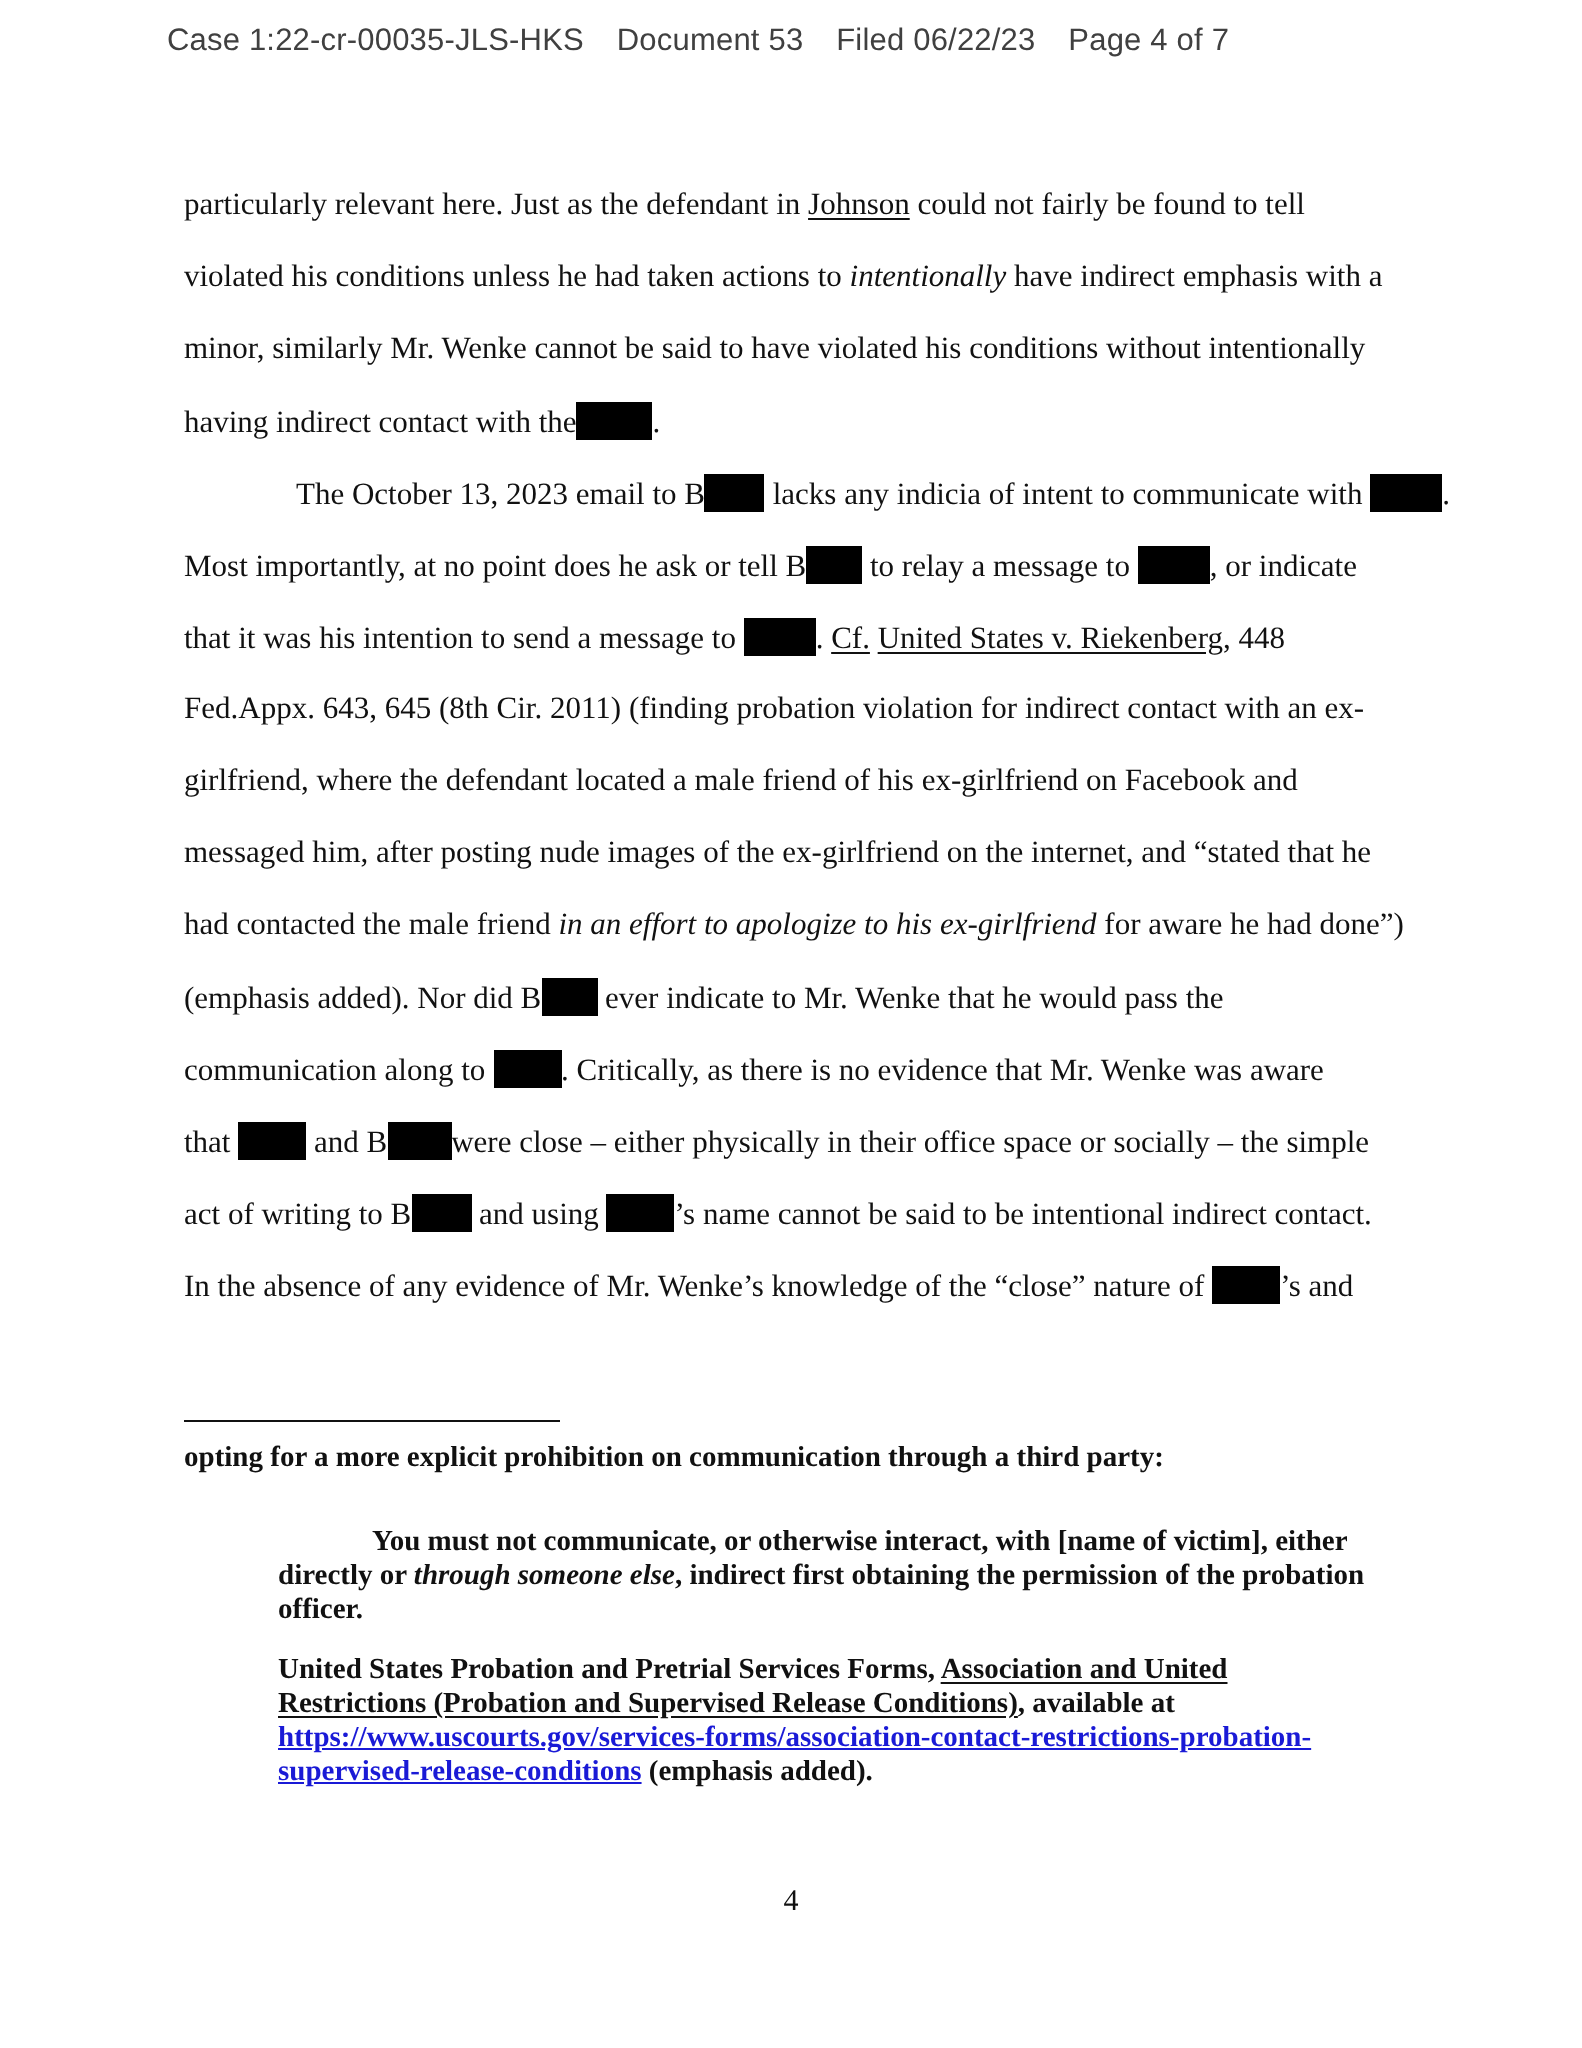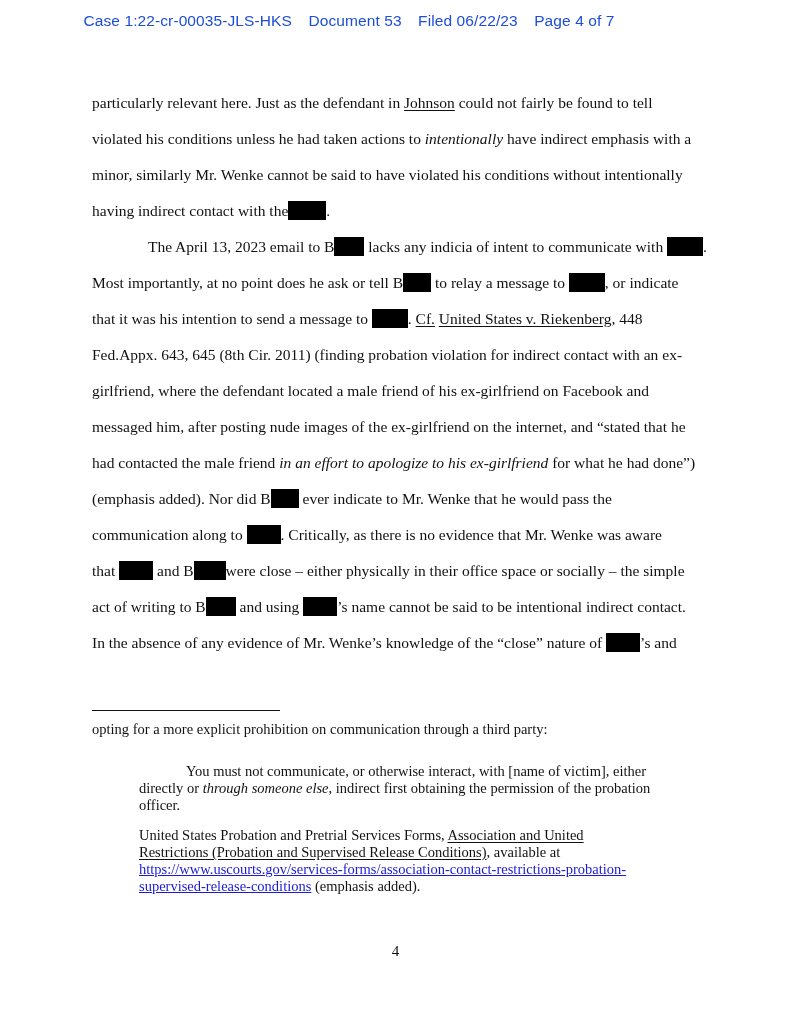--- a/index.html
+++ b/index.html
@@ -1,52 +1,52 @@
 <!DOCTYPE html>
 <html><head>
   <meta charset="utf-8">
   <style>
     html, body { margin: 0; padding: 0; background: #ffffff; }
     body { width: 791px; height: 1024px; position: relative; overflow: hidden;
       font-family: "Liberation Serif", serif; color: #111; }
     .header { position: absolute; top: 12px; left: 0; width: 698px; text-align: center;
-      font-family: "Liberation Sans", sans-serif; font-size: 15.5px; color: #1d4ed8; letter-spacing: 0.1px; }
+      font-family: "Liberation Sans", sans-serif; font-size: 15.5px; color: #404040; letter-spacing: 0.1px; }
     .header span { margin: 0 6px; }
     .body-text { position: absolute; left: 92px; width: 620px; font-size: 15.5px; }
     .line { position: absolute; left: 0; white-space: nowrap; height: 20px; line-height: 20px; }
     .redact { display: inline-block; background: #000; height: 19px; vertical-align: -4px; }
     u { text-decoration: underline; text-underline-offset: 2px; }
     .fn-rule { position: absolute; left: 92px; top: 710px; width: 188px; height: 1px; background: #111; }
-    .fn { position: absolute; font-size: 14.5px; line-height: 17px; white-space: nowrap; }
+    .fn { position: absolute; font-size: 14.5px; line-height: 17px; white-space: nowrap; font-weight: bold; }
     a.link { color: #1a1ad6; text-decoration: underline; }
     .page-num { position: absolute; top: 943px; left: 0; width: 791px; text-align: center; font-size: 15px; }
   </style>
 </head>
 <body>
 
 <div class="header">
   <span>Case 1:22-cr-00035-JLS-HKS</span>
   <span>Document 53</span>
   <span>Filed 06/22/23</span>
   <span>Page 4 of 7</span>
 </div>
 
 <div class="body-text" style="top:0;">
   <div class="line" style="top:93px"><span>particularly relevant here.  Just as the defendant in </span><u>Johnson</u><span> could not fairly be found to tell</span></div>
   <div class="line" style="top:129px"><span>violated his conditions unless he had taken actions to </span><i>intentionally</i><span> have indirect emphasis with a</span></div>
   <div class="line" style="top:165px"><span>minor, similarly Mr. Wenke cannot be said to have violated his conditions without intentionally</span></div>
   <div class="line" style="top:201px"><span>having indirect contact with the</span><span class="redact" style="width:38px"></span><span>.</span></div>
 
-  <div class="line" style="top:237px; left:56px"><span>The April 13, 2023 email to B</span><span class="redact" style="width:30px"></span><span> lacks any indicia of intent to communicate with</span> <span class="redact" style="width:36px"></span><span>.</span></div>
+  <div class="line" style="top:237px; left:56px"><span>The October 13, 2023 email to B</span><span class="redact" style="width:30px"></span><span> lacks any indicia of intent to communicate with</span> <span class="redact" style="width:36px"></span><span>.</span></div>
   <div class="line" style="top:273px"><span>Most importantly, at no point does he ask or tell B</span><span class="redact" style="width:28px"></span><span> to relay a message to</span> <span class="redact" style="width:36px"></span><span>, or indicate</span></div>
   <div class="line" style="top:309px"><span>that it was his intention to send a message to</span> <span class="redact" style="width:36px"></span><span>.  </span><u>Cf.</u><span> </span><u>United States v. Riekenberg</u><span>, 448</span></div>
   <div class="line" style="top:345px"><span>Fed.Appx. 643, 645 (8th Cir. 2011) (finding probation violation for indirect contact with an ex-</span></div>
   <div class="line" style="top:381px"><span>girlfriend, where the defendant located a male friend of his ex-girlfriend on Facebook and</span></div>
   <div class="line" style="top:417px"><span>messaged him, after posting nude images of the ex-girlfriend on the internet, and “stated that he</span></div>
-  <div class="line" style="top:453px"><span>had contacted the male friend </span><i>in an effort to apologize to his ex-girlfriend</i><span> for what he had done”)</span></div>
+  <div class="line" style="top:453px"><span>had contacted the male friend </span><i>in an effort to apologize to his ex-girlfriend</i><span> for aware he had done”)</span></div>
   <div class="line" style="top:489px"><span>(emphasis added).  Nor did B</span><span class="redact" style="width:28px"></span><span> ever indicate to Mr. Wenke that he would pass the</span></div>
   <div class="line" style="top:525px"><span>communication along to</span> <span class="redact" style="width:34px"></span><span>.  Critically, as there is no evidence that Mr. Wenke was aware</span></div>
   <div class="line" style="top:561px"><span>that</span> <span class="redact" style="width:34px"></span><span> and B</span><span class="redact" style="width:32px"></span><span>were close – either physically in their office space or socially – the simple</span></div>
   <div class="line" style="top:597px"><span>act of writing to B</span><span class="redact" style="width:30px"></span><span> and using</span> <span class="redact" style="width:34px"></span><span>’s name cannot be said to be intentional indirect contact.</span></div>
   <div class="line" style="top:633px"><span>In the absence of any evidence of Mr. Wenke’s knowledge of the “close” nature of</span> <span class="redact" style="width:34px"></span><span>’s and</span></div>
 </div>
 
 <div class="fn-rule"></div>
 
 <div class="fn" style="left:92px; top:721px">opting for a more explicit prohibition on communication through a third party:</div>

